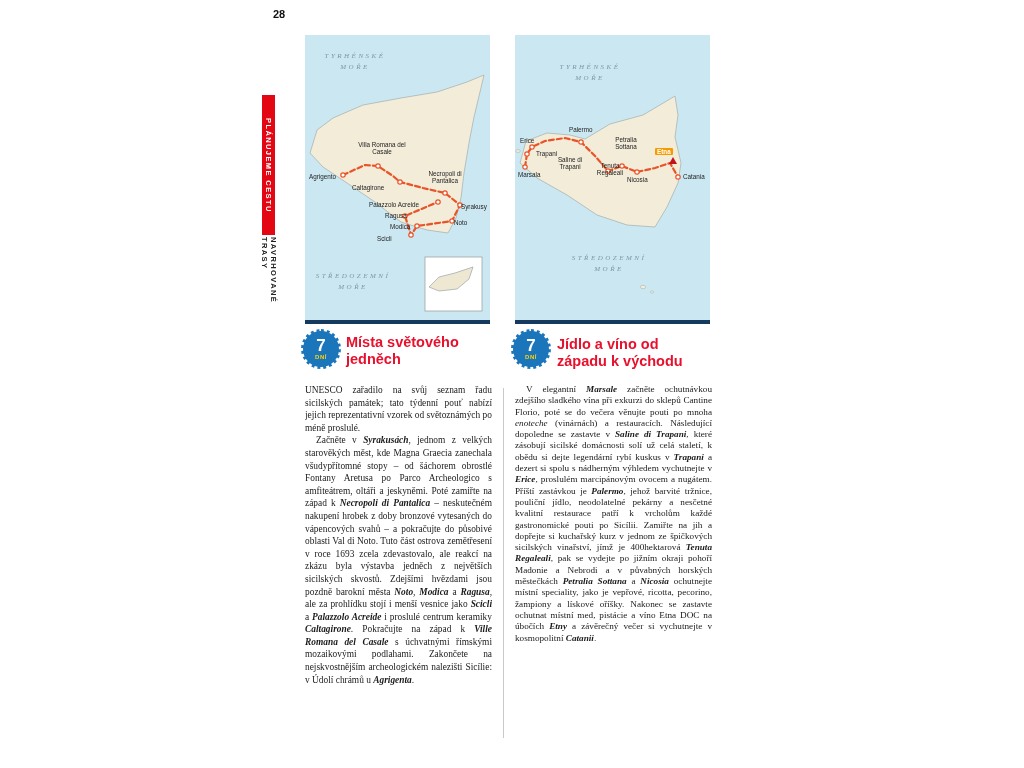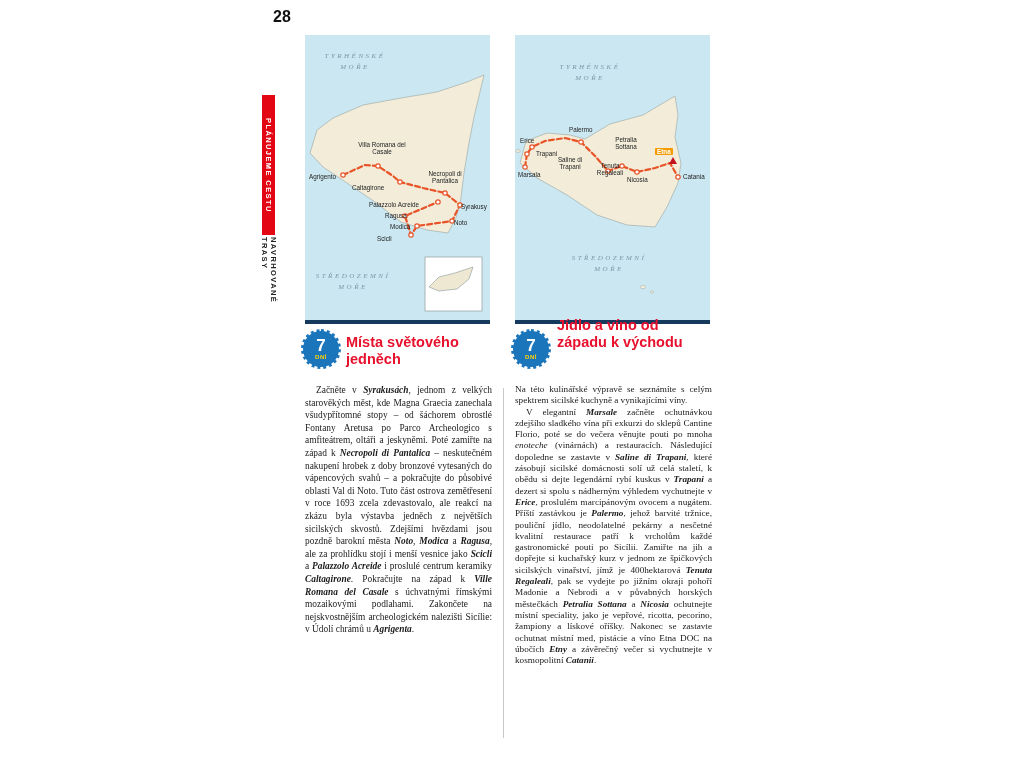--- a/index.html
+++ b/index.html
@@ -2,21 +2,21 @@
 <html><head>
 <meta charset="utf-8">
 <style>
   html,body{margin:0;padding:0;}
   body{
     width:1024px;height:768px;background:#ffffff;position:relative;overflow:hidden;
     font-family:"Liberation Sans",sans-serif;color:#1a1a1a;
   }
   .abs{position:absolute;}
   
-  .page-num{left:273px;top:8px;font-size:16px;font-weight:bold;color:#111;}
+  .page-num{left:273px;top:8px;font-size:11px;font-weight:bold;color:#111;}
   
   .tab-red{
     left:262px;top:95px;width:13px;height:140px;background:#e30613;color:#fff;
     writing-mode:vertical-rl;font-size:7.5px;font-weight:bold;letter-spacing:1.4px;
     display:flex;align-items:center;justify-content:center;
   }
   .tab-black{
     left:262px;top:237px;width:13px;height:100px;color:#222;
     writing-mode:vertical-rl;font-size:7.5px;font-weight:bold;letter-spacing:1.4px;
     display:flex;align-items:center;justify-content:flex-start;
@@ -41,21 +41,21 @@
     width:36px;height:36px;border-radius:50%;background:#1b75bb;
     outline:3px dotted #1b75bb;outline-offset:-1px;
     display:flex;flex-direction:column;align-items:center;justify-content:center;
   }
   .badge-l{left:303px;top:331px;}
   .badge-r{left:513px;top:331px;}
   .badge-num{font-size:17px;line-height:16px;font-weight:bold;color:#fff;}
   .badge-unit{font-size:6px;line-height:7px;font-weight:bold;color:#ffd200;letter-spacing:0.5px;}
   h2{margin:0;font-size:14.5px;line-height:16.5px;font-weight:bold;color:#e8112d;}
   .title-l{left:346px;top:334px;width:145px;}
-  .title-r{left:557px;top:317px;width:152px;}
+  .title-r{left:557px;top:336px;width:152px;}
   
   .body-col{font-family:"Liberation Serif",serif;text-align:justify;color:#1a1a1a;overflow:hidden;}
   .col1{left:305px;top:384px;width:187px;height:358px;font-size:9.4px;line-height:12.6px;}
   .col2{left:515px;top:384px;width:197px;height:358px;font-size:9.2px;line-height:11.3px;}
   .body-col p{margin:0;}
   .body-col p.indent{text-indent:11px;}
   .b{font-weight:bold;font-style:italic;}
   .i{font-style:italic;}
   .divider{left:503px;top:388px;width:1px;height:350px;background:#c9c9c9;}
 </style>
@@ -137,21 +137,21 @@
 </div>
 <h2 class="abs title-l">Místa světového jedněch</h2>
 
 <div class="abs badge badge-r">
   <span class="badge-num">7</span>
   <span class="badge-unit">DNÍ</span>
 </div>
 <h2 class="abs title-r">Jídlo a víno od západu k východu</h2>
 
 <div class="abs body-col col1">
+  <p><span>UNESCO zařadilo na svůj seznam řadu sicilských památek; tato týdenní pouť nabízí jejich reprezentativní vzorek od světoznámých po méně proslulé.</span></p>
   <p class="indent"><span>Začněte v </span><span class="b">Syrakusách</span><span>, jednom z velkých starověkých měst, kde Magna Graecia zanechala všudypřítomné stopy – od šáchorem obrostlé Fontany Aretusa po Parco Archeologico s amfiteátrem, oltáři a jeskyněmi. Poté zamiřte na západ k </span><span class="b">Necropoli di Pantalica</span><span> – neskutečném nakupení hrobek z doby bronzové vytesaných do vápencových svahů – a pokračujte do působivé oblasti Val di Noto. Tuto část ostrova zemětřesení v roce 1693 zcela zdevastovalo, ale reakcí na zkázu byla výstavba jedněch z největších sicilských skvostů. Zdejšími hvězdami jsou pozdně barokní města </span><span class="b">Noto</span><span>, </span><span class="b">Modica</span><span> a </span><span class="b">Ragusa</span><span>, ale za prohlídku stojí i menší vesnice jako </span><span class="b">Scicli</span><span> a </span><span class="b">Palazzolo Acreide</span><span> i proslulé centrum keramiky </span><span class="b">Caltagirone</span><span>. Pokračujte na západ k </span><span class="b">Ville Romana del Casale</span><span> s úchvatnými římskými mozaikovými podlahami. Zakončete na nejskvostnějším archeologickém nalezišti Sicílie: v Údolí chrámů u </span><span class="b">Agrigenta</span><span>.</span></p>
 </div>
 
 <div class="abs divider"></div>
 
 <div class="abs body-col col2">
-  <p><span>Na této kulinářské výpravě se seznámíte s celým spektrem sicilské kuchyně a vynikajícími víny.</span></p>
   <p class="indent"><span>V elegantní </span><span class="b">Marsale</span><span> začněte ochutnávkou zdejšího sladkého vína při exkurzi do sklepů Cantine Florio, poté se do večera věnujte pouti po mnoha </span><span class="i">enoteche</span><span> (vinárnách) a restauracích. Následující dopoledne se zastavte v </span><span class="b">Saline di Trapani</span><span>, které zásobují sicilské domácnosti solí už celá staletí, k obědu si dejte legendární rybí kuskus v </span><span class="b">Trapani</span><span> a dezert si spolu s nádherným výhledem vychutnejte v </span><span class="b">Erice</span><span>, proslulém marcipánovým ovocem a nugátem. Příští zastávkou je </span><span class="b">Palermo</span><span>, jehož barvité tržnice, pouliční jídlo, neodolatelné pekárny a nesčetné kvalitní restaurace patří k vrcholům každé gastronomické pouti po Sicílii. Zamiřte na jih a dopřejte si kuchařský kurz v jednom ze špičkových sicilských vinařství, jímž je 400hektarová </span><span class="b">Tenuta Regaleali</span><span>, pak se vydejte po jižním okraji pohoří Madonie a Nebrodi a v půvabných horských městečkách </span><span class="b">Petralia Sottana</span><span> a </span><span class="b">Nicosia</span><span> ochutnejte místní speciality, jako je vepřové, ricotta, pecorino, žampiony a lískové oříšky. Nakonec se zastavte ochutnat místní med, pistácie a víno Etna DOC na úbočích </span><span class="b">Etny</span><span> a závěrečný večer si vychutnejte v kosmopolitní </span><span class="b">Catanii</span><span>.</span></p>
 </div>
 
 </body></html>

